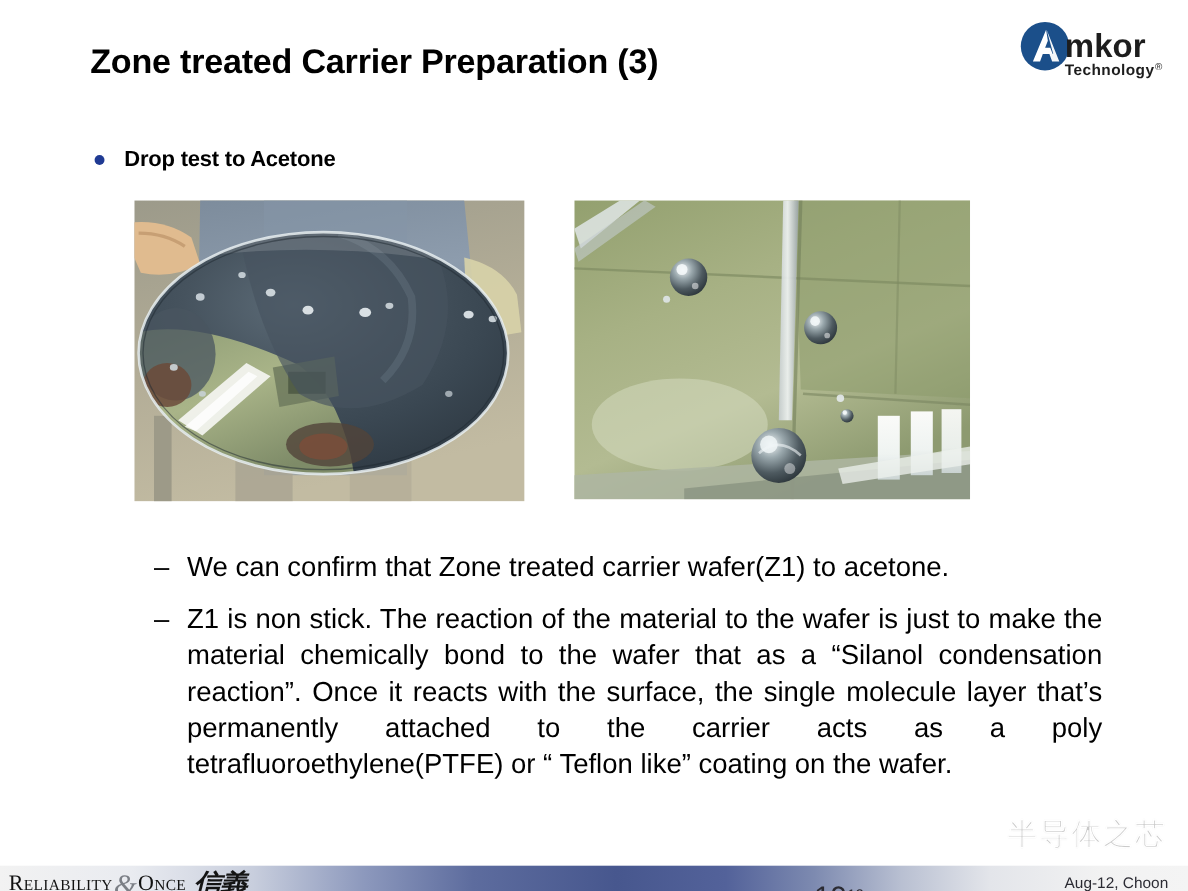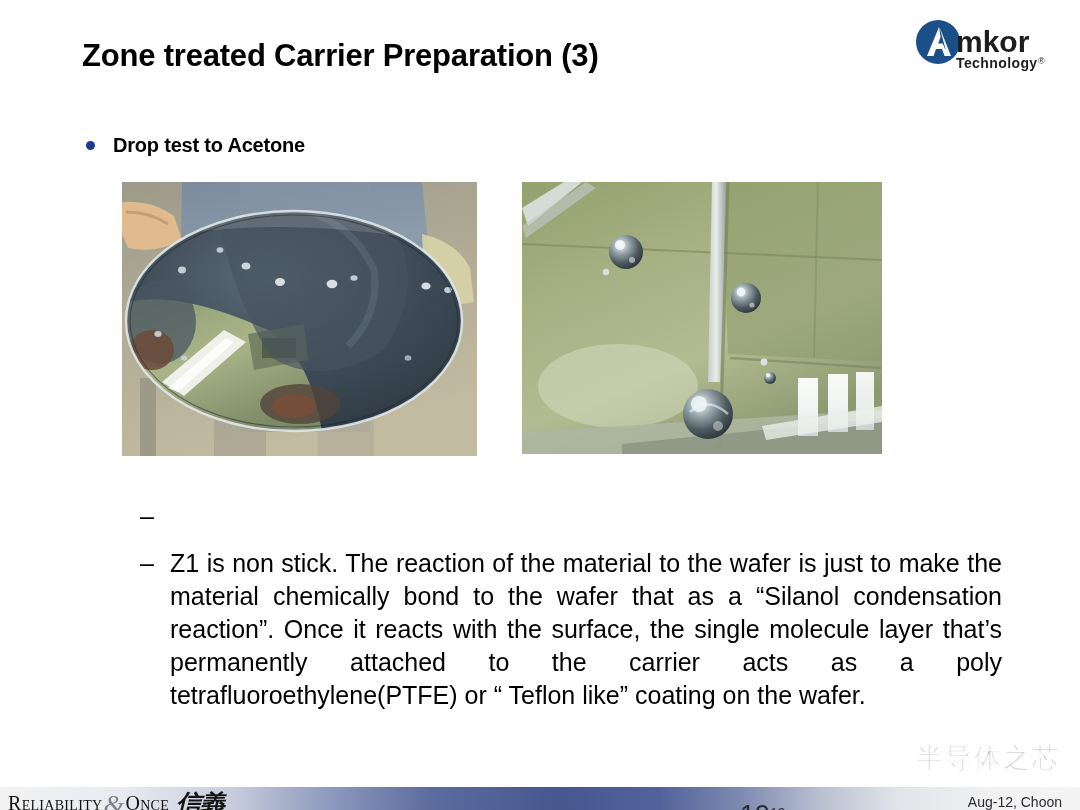--- a/index.html
+++ b/index.html
@@ -25,21 +25,21 @@
     font-weight: bold;
     letter-spacing: -0.2px;
     color: #000000;
     white-space: nowrap;
     margin-top: 16px;
   }
 
   
   .amkor-logo {
     position: absolute;
-    right: 30px;
+    right: 18px;
     top: 18px;
     width: 140px;
     height: 58px;
   }
   .amkor-logo svg { display: block; }
 
   
   .bullet-row {
     position: absolute;
     left: 86px;
@@ -404,20 +404,21 @@
       <circle cx="177" cy="222" r="8" fill="#eef4f6" opacity="0.85"></circle>
       <circle cx="196" cy="244" r="5" fill="#ffffff" opacity="0.42"></circle>
       <path d="M168 230 Q186 214 206 232" stroke="#f0f5f6" stroke-width="2.4" fill="none" opacity="0.6"></path>
     </g>
   </svg>
 </div>
 
 <div class="body-block">
   <div class="dash-item">
     <span class="dash-mark">–</span>
+    <span class="dash-body nojust">We can confirm that Zone treated carrier wafer(Z1) to acetone.</span>
   </div>
   <div class="dash-item">
     <span class="dash-mark">–</span>
     <span class="dash-body">Z1 is non stick. The reaction of the material to the wafer is just to make the material chemically bond to the wafer that as a “Silanol condensation reaction”. Once it reacts with the surface, the single molecule layer that’s permanently attached to the carrier acts as a poly tetrafluoroethylene(PTFE) or “ Teflon like” coating on the wafer.</span>
   </div>
 </div>
 
 <div class="wechat-mark">
   <svg width="54" height="40" viewBox="0 0 54 40">
     <ellipse cx="18" cy="15" rx="15" ry="12" fill="none" stroke="#ffffff" stroke-width="1.6" opacity="0.9"></ellipse>

